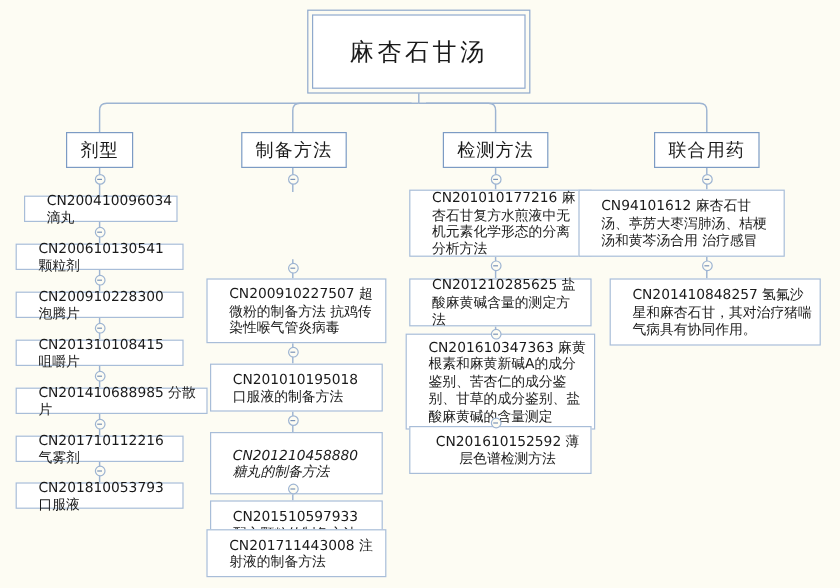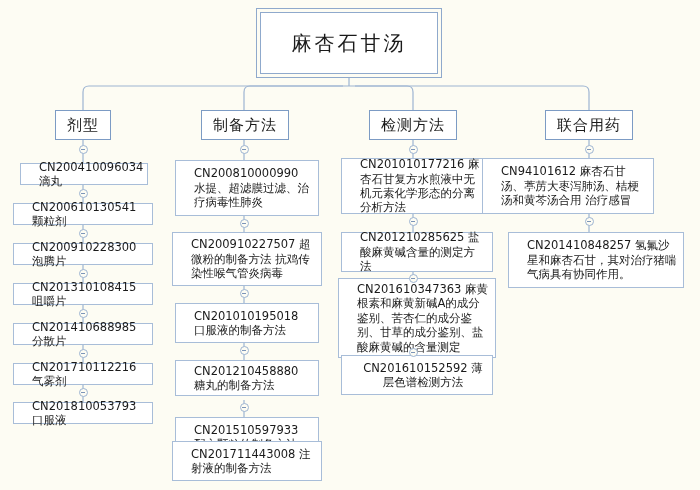--- a/index.html
+++ b/index.html
@@ -155,40 +155,37 @@
   </div>
   <div class="node leaf" style="left:13px; top:203px; width:140px; height:22px;">
     <span class="txt">CN200610130541 颗粒剂</span>
   </div>
   <div class="node leaf" style="left:13px; top:243px; width:140px; height:22px;">
     <span class="txt">CN200910228300 泡腾片</span>
   </div>
   <div class="node leaf" style="left:13px; top:283px; width:140px; height:22px;">
     <span class="txt">CN201310108415 咀嚼片</span>
   </div>
-  <div class="node leaf" style="left:13px; top:323px; width:140px; height:22px;justify-content:flex-end;">
+  <div class="node leaf" style="left:13px; top:323px; width:160px; height:22px;justify-content:flex-end;">
     <span class="txt">CN201410688985 分散片</span>
   </div>
   <div class="node leaf" style="left:13px; top:363px; width:140px; height:22px;">
     <span class="txt">CN201710112216 气雾剂</span>
   </div>
   <div class="node leaf" style="left:13px; top:402px; width:140px; height:22px;">
     <span class="txt">CN201810053793 口服液</span>
   </div>
 
-  <div class="node leaf" style="left:175px; top:160px; width:144px; height:56px;">
-    <span class="txt">CN200810000990 水提、超滤膜过滤、治疗病毒性肺炎</span>
-  </div>
   <div class="node leaf" style="left:172px; top:232px; width:150px; height:54px;">
     <span class="txt">CN200910227507 超微粉的制备方法 抗鸡传染性喉气管炎病毒</span>
   </div>
   <div class="node leaf" style="left:175px; top:303px; width:144px; height:40px;">
     <span class="txt">CN201010195018 口服液的制备方法</span>
   </div>
-  <div class="node leaf" style="left:175px; top:360px; width:144px; height:36px;">
+  <div class="node leaf" style="left:175px; top:360px; width:144px; height:52px;font-style:italic;">
     <span class="txt">CN201210458880 糖丸的制备方法</span>
   </div>
   <div class="node leaf" style="left:175px; top:417px; width:144px; height:40px;">
     <span class="txt">CN201510597933 配方颗粒的制备方法</span>
   </div>
   <div class="node leaf" style="left:172px; top:441px; width:150px; height:40px; top:441px;">
     <span class="txt">CN201711443008 注射液的制备方法</span>
   </div>
 
   <div class="node leaf" style="left:341px; top:158px; width:152px; height:56px;">

